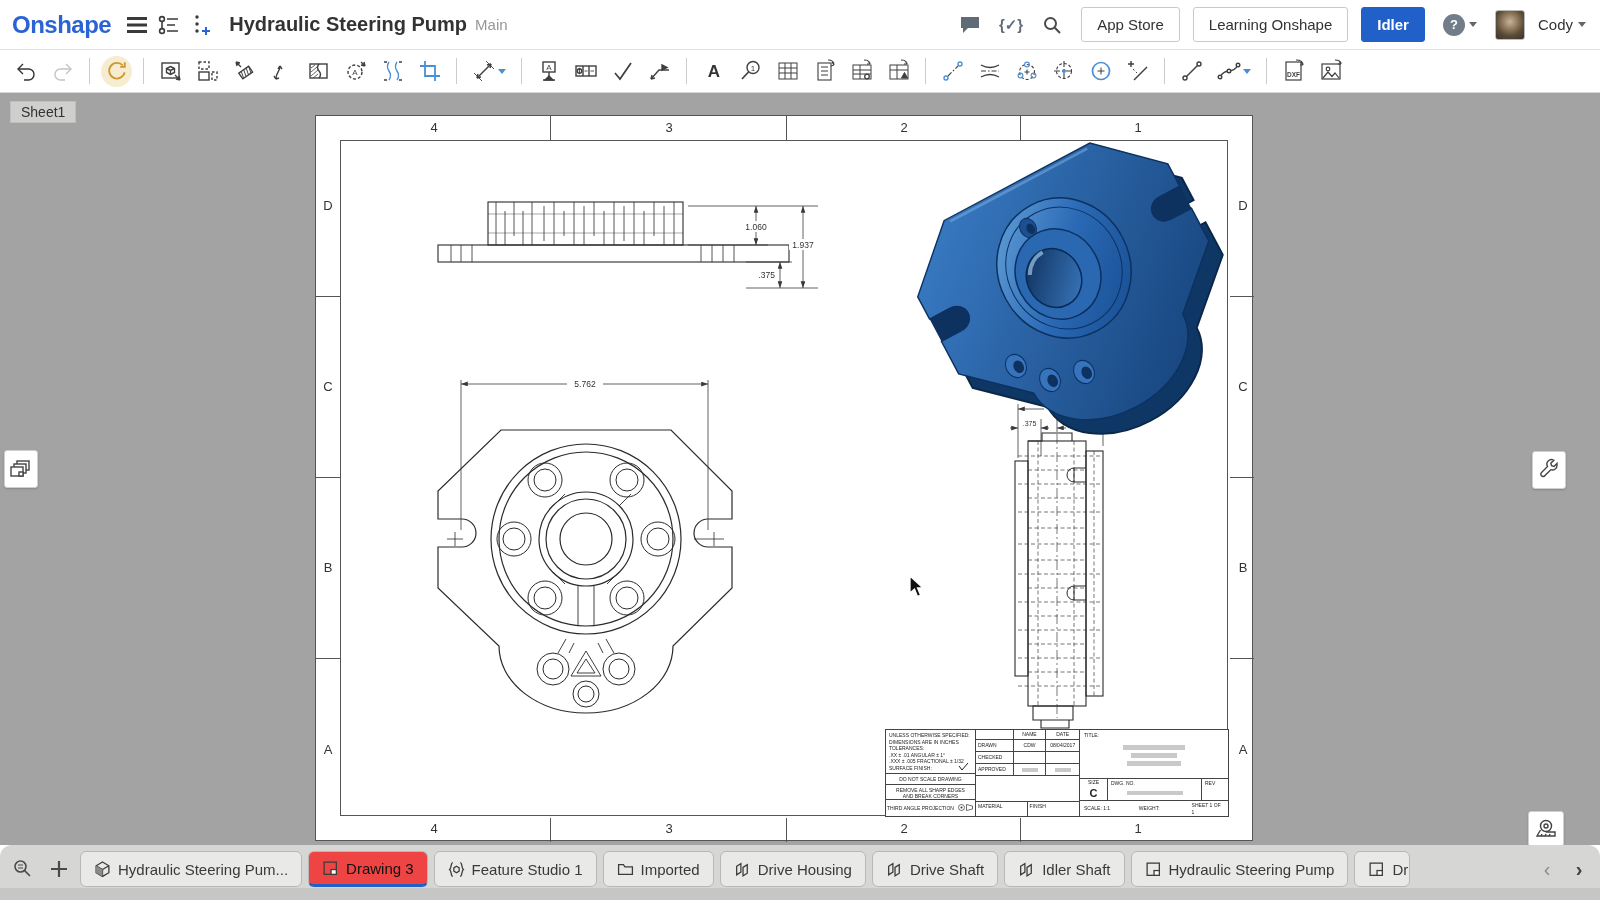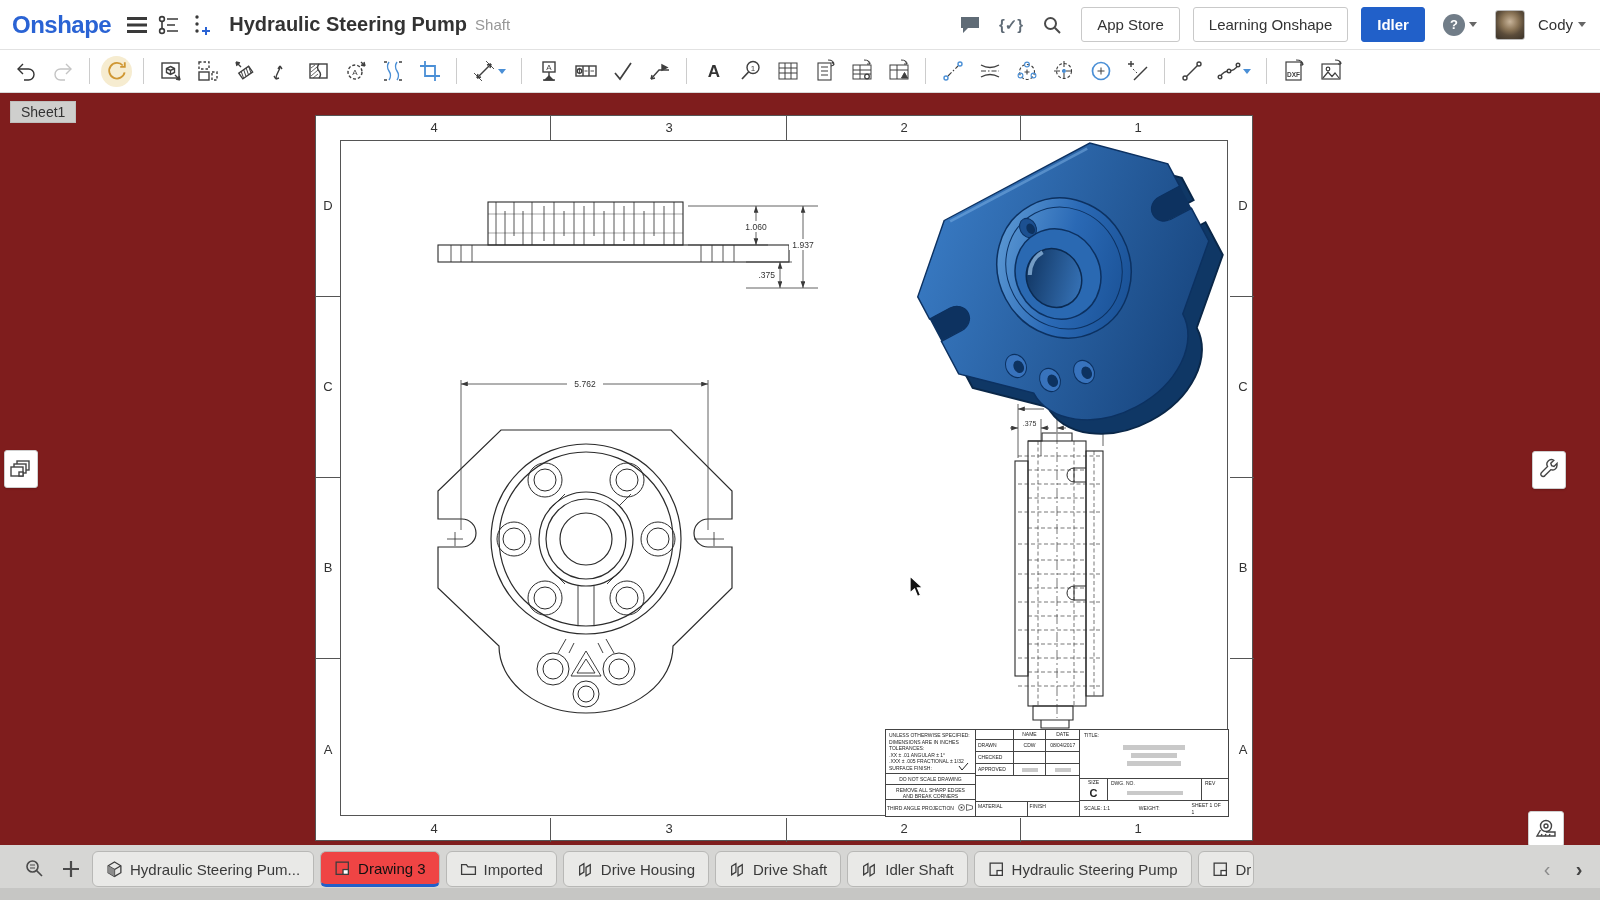--- a/index.html
+++ b/index.html
@@ -23,21 +23,21 @@
 
   
   .tbar{height:43px;display:flex;align-items:center;padding:0 10px;background:#fff;border-bottom:1px solid #d8d8d8;gap:6px;flex:none;}
   .tbtn{width:31px;height:31px;display:flex;align-items:center;justify-content:center;border-radius:3px;cursor:pointer;flex:none;}
   .tbtn svg{stroke:#3f3f3f;fill:none;stroke-width:1.4;}
   .tdiv{width:1px;height:26px;background:#ccc;margin:0 5px;flex:none;}
   .update-bg{background:#f6ecd0;border-radius:50%;}
   .tcaret{width:0;height:0;border-left:4px solid transparent;border-right:4px solid transparent;border-top:5px solid #4a8fd6;margin-left:2px;}
 
   
-  .canvas{position:relative;flex:1;background:#7f1d1d;overflow:hidden;}
+  .canvas{position:relative;flex:1;background:#a3a3a3;overflow:hidden;}
   .sheet-chip{position:absolute;left:10px;top:8px;background:#cfcfcd;border:1px solid #bfbfbd;color:#333;font-size:14px;padding:2px 10px;cursor:pointer;}
   .float-card{position:absolute;width:34px;height:38px;background:#fff;border:1px solid #cfcfcf;border-radius:3px;box-shadow:0 1px 2px rgba(0,0,0,.18);display:flex;align-items:center;justify-content:center;cursor:pointer;}
   .float-card svg{stroke:#444;fill:none;stroke-width:1.4;}
   .sheet{position:absolute;left:315px;top:22px;width:938px;height:726px;background:#fff;border:1px solid #555;}
   .inner-border{position:absolute;left:24px;top:24px;right:24px;bottom:24px;border:1px solid #555;pointer-events:none;}
   .ztick{position:absolute;background:#555;}
   .zlabel{position:absolute;font-size:13px;color:#333;width:16px;text-align:center;}
   .dsvg{position:absolute;left:0;top:0;width:938px;height:726px;}
   .cursor{position:absolute;left:908px;top:482px;width:22px;height:24px;pointer-events:none;}
 
@@ -53,21 +53,21 @@
   .tb-cell{border-right:1px solid #444;height:100%;display:flex;align-items:center;justify-content:center;}
   .tb-right{flex:1;display:flex;flex-direction:column;}
   .tb-title{flex:1;border-bottom:1px solid #444;padding:2px 4px;position:relative;}
   .ph{background:#c9c9c9;height:4px;}
   .phr{background:#c9c9c9;height:5px;margin:3px auto;}
   .tb-size-row{height:22px;border-bottom:1px solid #444;display:flex;}
   .tb-scale-row{height:15px;display:flex;align-items:center;font-size:5px;}
   .size-c{font-size:11px;font-weight:bold;text-align:center;}
 
   
-  .tabbar{height:55px;background:#d6d6d4;display:flex;align-items:flex-start;padding:6px 8px 0 20px;gap:6px;position:relative;flex:none;}
+  .tabbar{height:55px;background:#d6d6d4;display:flex;align-items:flex-start;padding:6px 8px 0 8px;gap:6px;position:relative;flex:none;border-radius:12px;}
   .tabbar-strip{position:absolute;left:0;right:0;bottom:0;height:12px;background:#c6c6c4;}
   .bicon{width:30px;height:36px;display:flex;align-items:center;justify-content:center;cursor:pointer;flex:none;}
   .bicon svg{stroke:#4a4a4a;fill:none;stroke-width:1.6;}
   .tab{height:36px;background:#e9e9e7;border:1px solid #b8b8b6;border-radius:6px;display:flex;align-items:center;gap:7px;padding:0 13px;font-size:15px;color:#3a3a3a;white-space:nowrap;cursor:pointer;z-index:1;flex:none;}
   .tab svg{stroke:#3c3c3c;fill:none;stroke-width:1.2;flex:none;}
   .tab.active{background:#ef4444;border-bottom:3px solid #2160c9;color:#111;}
   .tab.partial{width:56px;overflow:hidden;padding-right:0;}
   .chev{width:26px;height:36px;display:flex;align-items:center;justify-content:center;cursor:pointer;font-size:20px;color:#444;flex:none;}
 </style>
 </head>
@@ -99,21 +99,21 @@
             <circle cx="7" cy="4" r="1.7"></circle>
             <circle cx="7" cy="11" r="1.7"></circle>
             <circle cx="7" cy="18" r="1.7"></circle>
           </g>
           <g stroke="#2a63d4" stroke-width="2" fill="none">
             <path d="M12 18 h8 M16 14 v8"></path>
           </g>
         </svg>
     </span>
     <span class="doc-title">Hydraulic Steering Pump</span>
-    <span class="ws">Shaft</span>
+    <span class="ws">Main</span>
 
     <div class="hdr-right">
       <span class="hicon">
         <svg width="22" height="20" viewBox="0 0 22 20">
             <path d="M2 2 h18 v11 h-11 l-5 5 v-5 h-2 z" fill="#5f6b76" stroke="none"></path>
           </svg>
       </span>
       <span class="glyph-gray">{✓}</span>
       <span class="hicon">
         <svg width="22" height="22" viewBox="0 0 22 22" stroke="#4a4a4a" fill="none" stroke-width="2">
@@ -690,20 +690,27 @@
     </span>
     <span class="tab active">
       <svg width="17" height="17" viewBox="0 0 16 16">
           <rect x="2" y="2" width="11.5" height="11.5"></rect>
           <rect x="8.5" y="9" width="5" height="4.5" fill="#fff"></rect>
         </svg>
       <span>Drawing 3</span>
     </span>
     <span class="tab">
       <svg width="17" height="17" viewBox="0 0 16 16">
+          <path d="M4.5,1.5 C2.5,1.5 3.5,6.5 1.5,8 C3.5,9.5 2.5,14.5 4.5,14.5 M11.5,1.5 C13.5,1.5 12.5,6.5 14.5,8 C12.5,9.5 13.5,14.5 11.5,14.5"></path>
+          <path d="M8,5 l2.5,1.5 v3 L8,11 l-2.5,-1.5 v-3 z"></path>
+        </svg>
+      <span>Feature Studio 1</span>
+    </span>
+    <span class="tab">
+      <svg width="17" height="17" viewBox="0 0 16 16">
           <path d="M1.5,3.5 h4.5 l1.5,2 h7 v7 h-13 z"></path>
         </svg>
       <span>Imported</span>
     </span>
     <span class="tab">
       <svg width="17" height="17" viewBox="0 0 16 16">
           <path d="M2.5,5 l4,-2.5 v8 l-4,2.5 z M8.5,6 l4,-2.5 v8 l-4,2.5 z"></path>
         </svg>
       <span>Drive Housing</span>
     </span>

